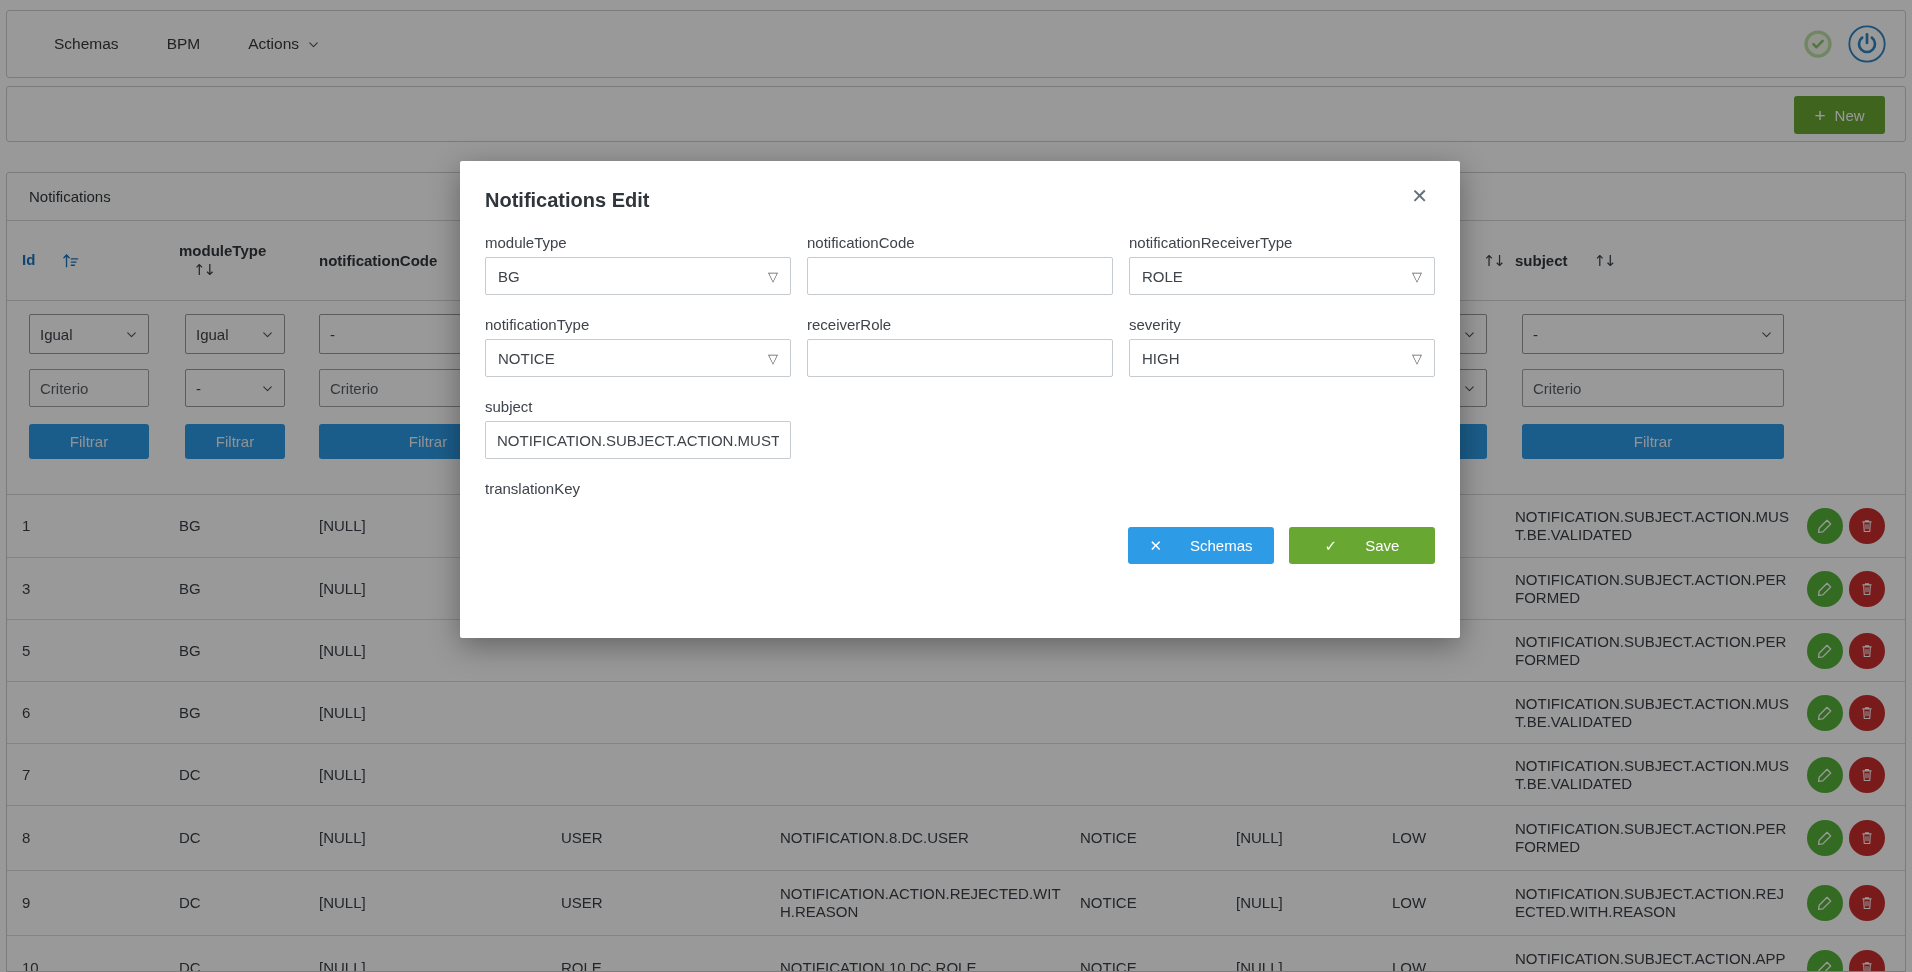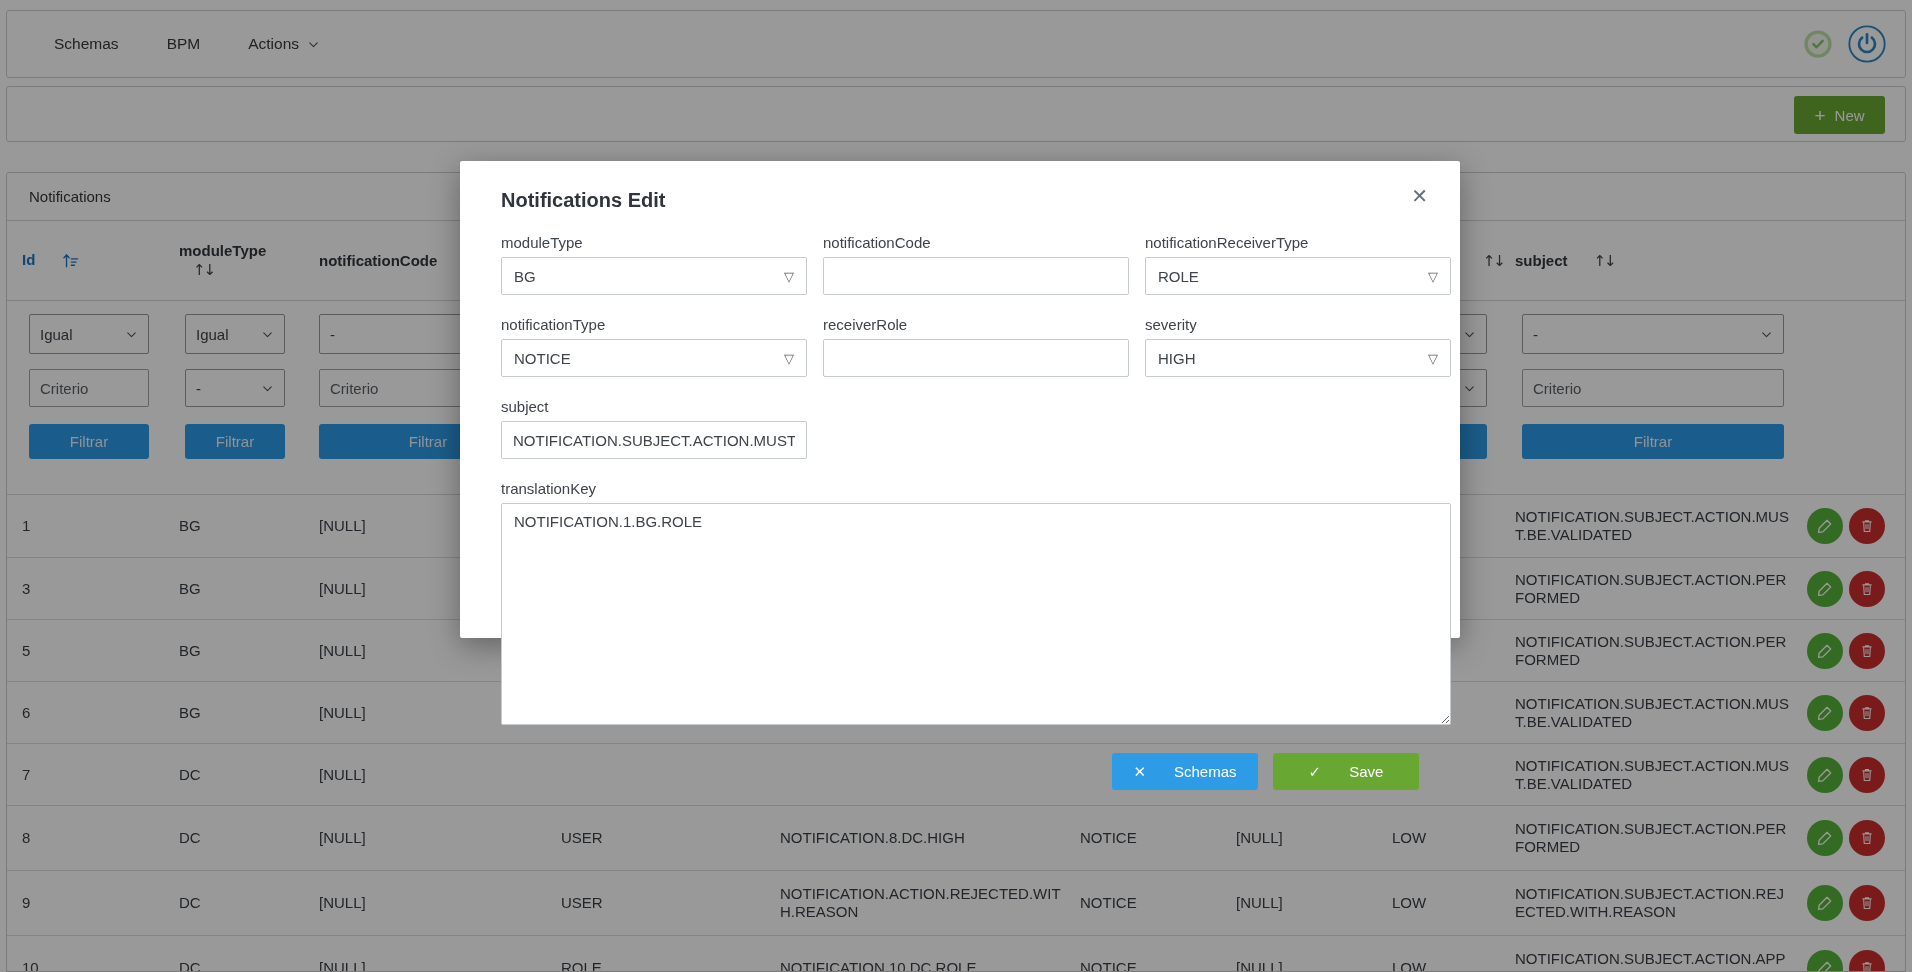--- a/index.html
+++ b/index.html
@@ -70,21 +70,21 @@
   .actions{display:flex;gap:6px;align-items:center;}
   .iconbtn{width:36px;height:36px;border-radius:50%;border:none;padding:0;display:flex;
            align-items:center;justify-content:center;cursor:pointer;}
   .iconbtn.edit{background:var(--editgreen,#57B33B);}
   .iconbtn.del{background:var(--delred,#CB2D2D);}
 
   
   .overlay{position:absolute;inset:0;background:rgba(0,0,0,0.40);z-index:5;}
   .modal{position:absolute;left:460px;top:161px;width:1000px;height:477px;background:#fff;
          border-radius:2px;z-index:10;box-shadow:0 8px 30px rgba(0,0,0,.35);
-         padding:26px 41px;box-sizing:border-box;}
+         padding:26px 25px;box-sizing:border-box;}
   .modal-title{font-size:20px;font-weight:600;color:#2f353b;margin-top:2px;}
   .modal-close{position:absolute;right:26px;top:24px;border:none;background:transparent;font-size:20px;
                color:#64707d;cursor:pointer;line-height:1;font-family:"DejaVu Sans",sans-serif;}
   .mgrid{display:grid;grid-template-columns:306px 306px 306px;column-gap:16px;row-gap:21px;margin-top:22px;}
   .mlabel{font-size:15px;color:#3e444b;margin-bottom:6px;}
   .mselect{height:38px;border:1px solid #c6cbd0;border-radius:2px;display:flex;align-items:center;
            justify-content:space-between;padding:0 12px;font-size:15px;color:#3f444a;cursor:pointer;
            box-sizing:border-box;background:#fff;}
   .tri{font-family:"DejaVu Sans",sans-serif;font-size:13px;color:#5a6066;}
   .minput{height:38px;width:100%;border:1px solid #c6cbd0;border-radius:2px;font-size:15px;color:#3f444a;
@@ -472,21 +472,21 @@
                 </svg>
               </span>
             </button>
           </div>
         </div>
         <div class="row grid">
           <div class="cell c0">8</div>
           <div class="cell c1">DC</div>
           <div class="cell c2">[NULL]</div>
           <div class="cell c3">USER</div>
-          <div class="cell c4">NOTIFICATION.8.DC.HIGH</div>
+          <div class="cell c4">NOTIFICATION.8.DC.USER</div>
           <div class="cell c5">NOTICE</div>
           <div class="cell c6">[NULL]</div>
           <div class="cell c7">LOW</div>
           <div class="cell c8">NOTIFICATION.SUBJECT.ACTION.PERFORMED</div>
           <div class="cell actions">
             <button class="iconbtn edit">
               <span class="icon">
                 <svg width="22" height="22" viewBox="0 0 24 24">
                   <path d="M14.2 5.8 18.2 9.8 9.6 18.4 5 19 5.6 14.4Z" fill="none" stroke="#fff" stroke-width="1.4" stroke-linejoin="round"></path>
                 </svg>
@@ -610,21 +610,20 @@
       </div>
     </div>
 
     <div class="mfield f-subject">
       <div class="mlabel">subject</div>
       <input class="minput" value="NOTIFICATION.SUBJECT.ACTION.MUST.BE.VALIDATED" style="">
     </div>
 
     <div class="mfield f-translation">
       <div class="mlabel">translationKey</div>
-      <textarea class="mtextarea" style="">NOTIFICATION.1.BG.ROLE</textarea>
     </div>
   </div>
 
   <div class="modal-buttons">
     <button class="mbtn btn-cancel">
       <span class="bicon">✕</span>
       <span>Schemas</span>
     </button>
     <button class="mbtn btn-save">
       <span class="bicon">✓</span>

